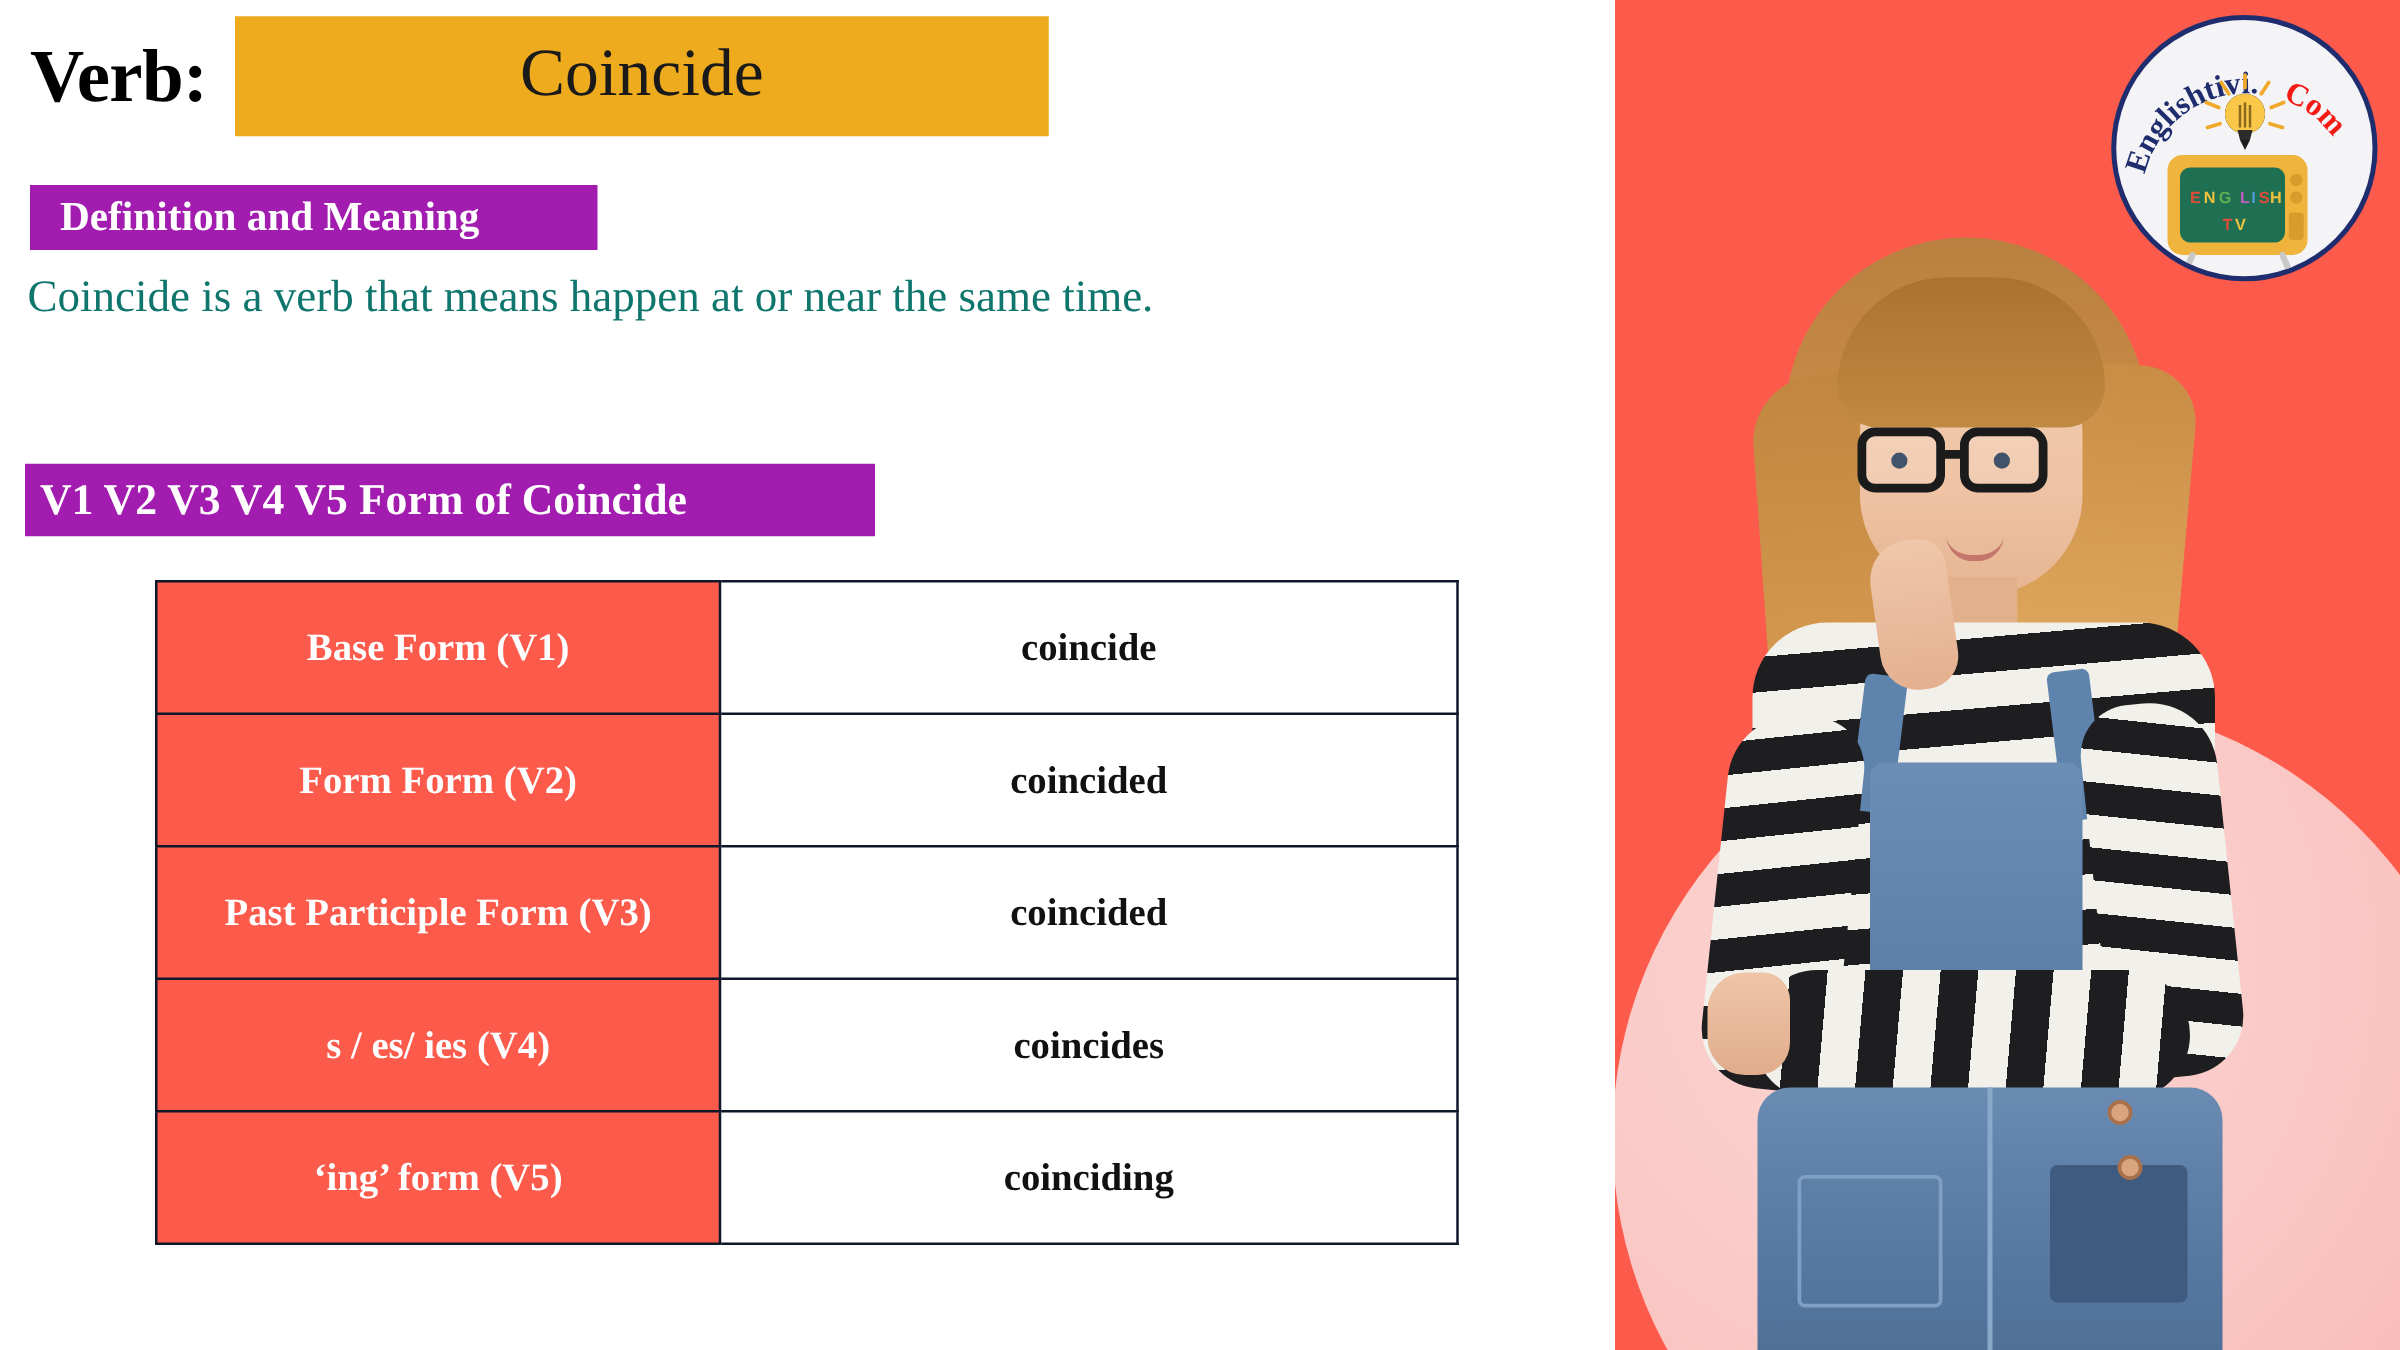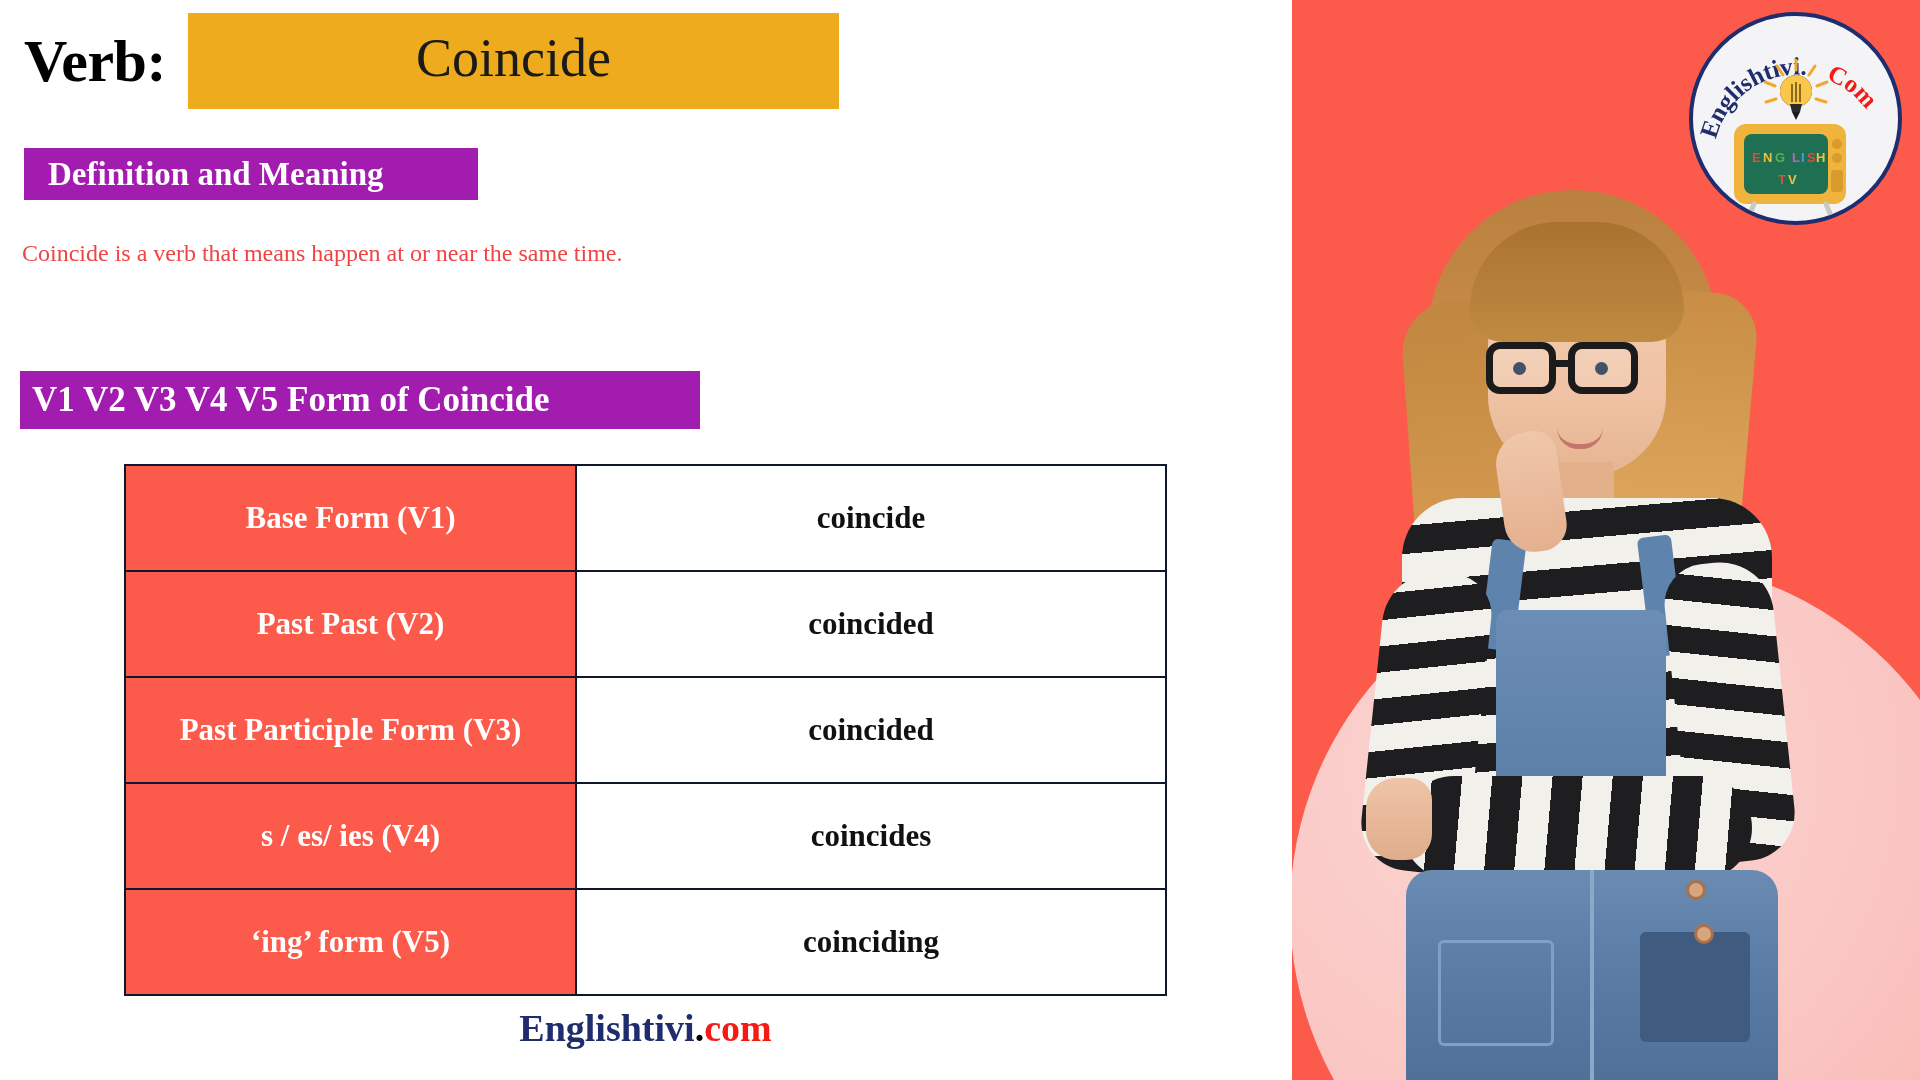--- a/index.html
+++ b/index.html
@@ -80,23 +80,23 @@
     width: 680px;
     height: 58px;
     font-size: 35px;
     padding-left: 12px;
     box-sizing: border-box;
   }
 
   .definition-text {
     position: absolute;
     left: 22px;
-    top: 240px;
-    font-size: 24px;
-    color: #ef4444;
+    top: 216px;
+    font-size: 36px;
+    color: #0f766e;
     white-space: nowrap;
   }
 
   
   .forms-table {
     position: absolute;
     left: 124px;
     top: 464px;
     width: 1043px;
     border-collapse: collapse;
@@ -341,41 +341,38 @@
 
   <div class="black-tag" id="tag-forms">V1 V2 V3 V4 V5 Form of Coincide</div>
 
   <table class="forms-table">
     <tbody>
       <tr>
         <td class="label-cell">Base Form (V1)</td>
         <td class="value-cell">coincide</td>
       </tr>
       <tr>
-        <td class="label-cell">Past Past (V2)</td>
+        <td class="label-cell">Form Form (V2)</td>
         <td class="value-cell">coincided</td>
       </tr>
       <tr>
         <td class="label-cell">Past Participle Form (V3)</td>
         <td class="value-cell">coincided</td>
       </tr>
       <tr>
         <td class="label-cell">s / es/ ies (V4)</td>
         <td class="value-cell">coincides</td>
       </tr>
       <tr>
         <td class="label-cell">‘ing’ form (V5)</td>
         <td class="value-cell">coinciding</td>
       </tr>
     </tbody>
   </table>
 
-  <div class="site-footer">
-    <span class="ft-name">Englishtivi</span><span class="ft-dot">.</span><span class="ft-tld">com</span>
-  </div>
 
 </div>
 
 <div class="right-pane">
 
   <div class="pink-blob"></div>
 
   <div class="photo">
     <div class="ph hair-back"></div>
     <div class="ph hair-left"></div>

